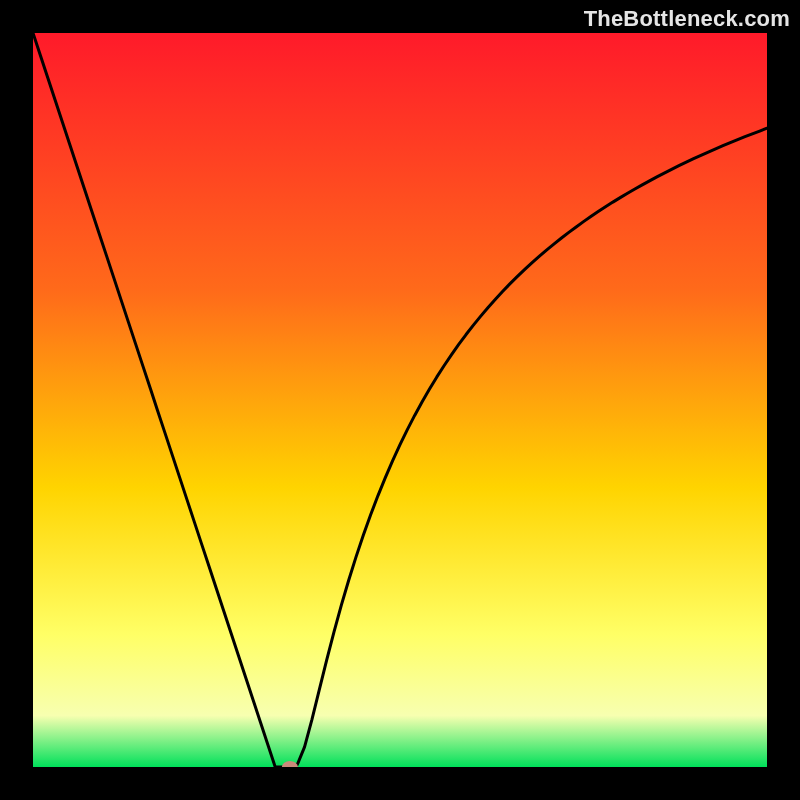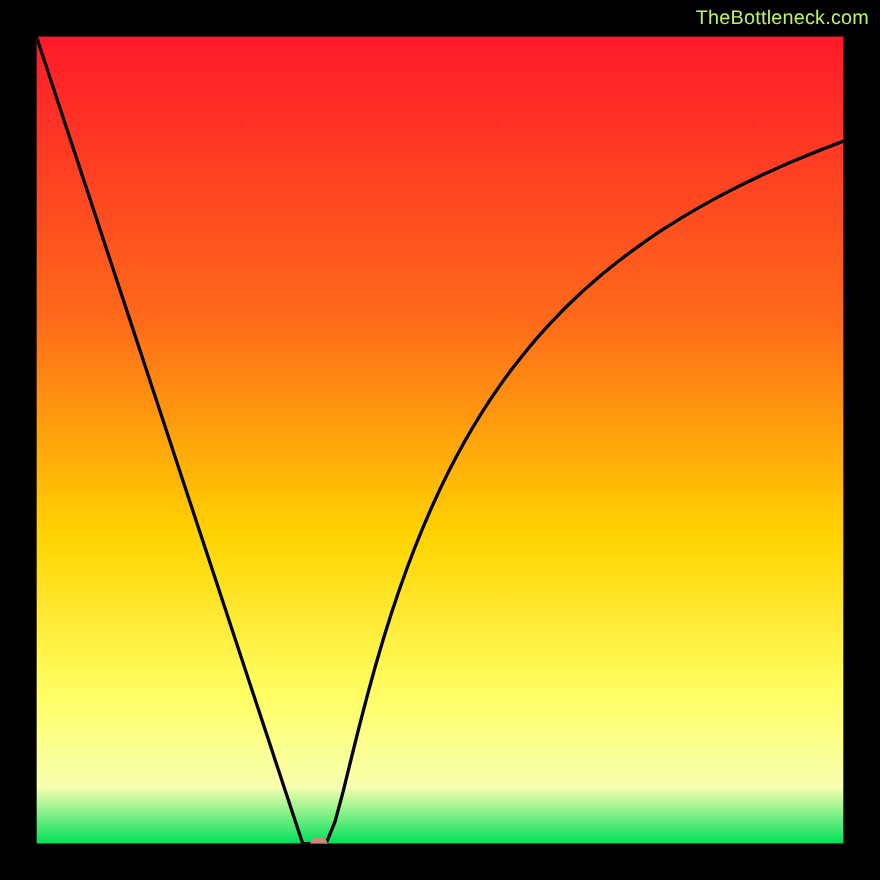--- a/index.html
+++ b/index.html
@@ -25,23 +25,23 @@
     height: 734px;
     overflow: hidden;
   }
   .plot svg {
     display: block;
   }
   .watermark {
     position: absolute;
     top: 6px;
     right: 10px;
-    font-size: 18px;
-    font-weight: 400;
-    color: #bef264;
+    font-size: 22px;
+    font-weight: 700;
+    color: #e5e5e5;
     letter-spacing: 0.2px;
     user-select: none;
   }
 </style>
 </head>
 <body>
 
 <div class="stage">
   <div class="watermark">TheBottleneck.com</div>
   <div class="plot">

